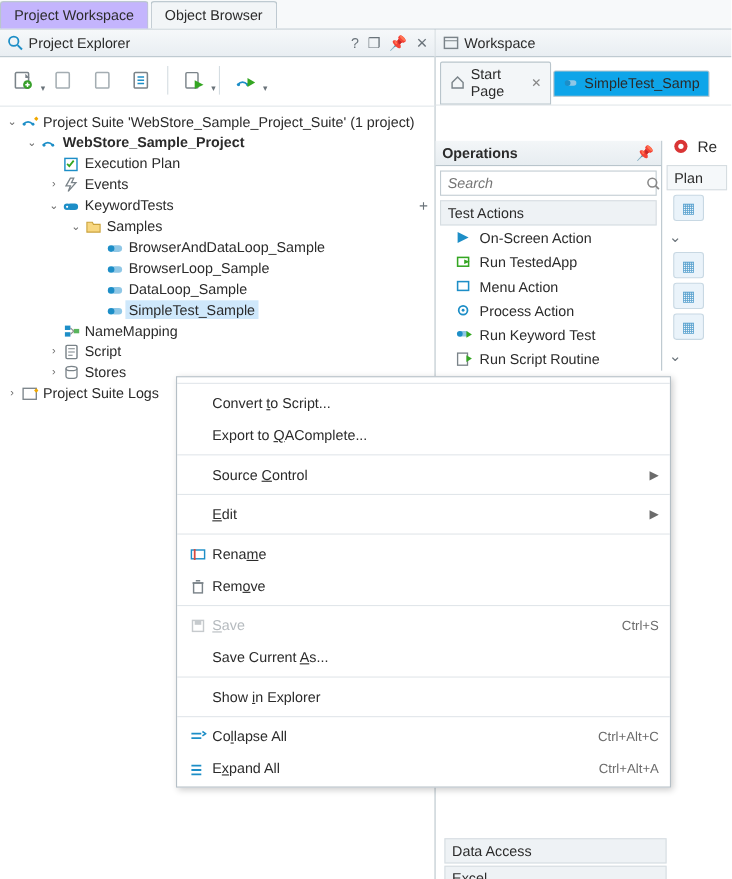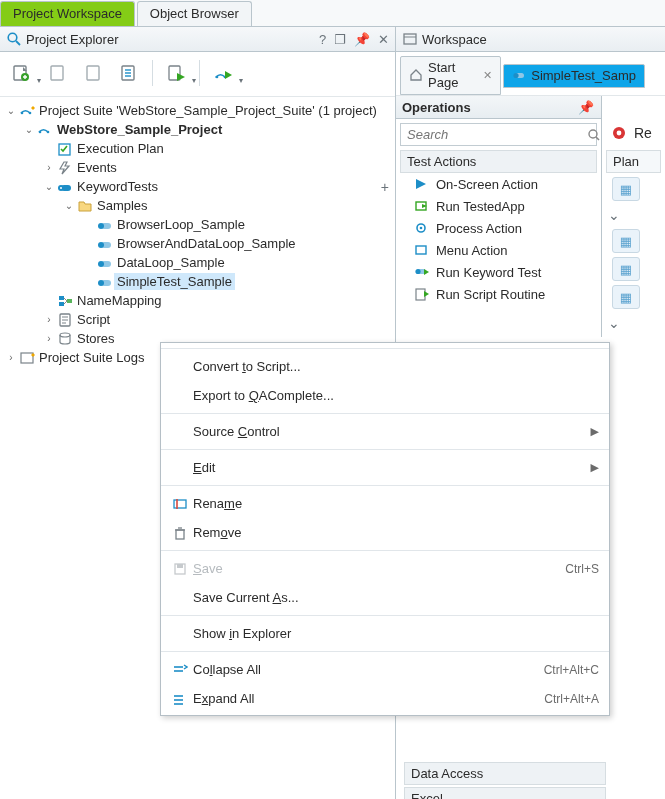--- a/index.html
+++ b/index.html
@@ -32,21 +32,21 @@
   }
   .top-tab{
     padding:4px 12px 5px;
     border:1px solid var(--border);
     border-bottom:none;
     background:#f2f5f7;
     margin-right:2px;
     border-radius:3px 3px 0 0;
     cursor:pointer;
   }
-  .top-tab.active{background:#84cc16;font-weight:normal;}
+  .top-tab.active{background:#c4b5fd;font-weight:normal;}
   
   .main{display:flex;height:calc(799px - 26px);}
   .left{width:395px;border-right:1px solid var(--border);display:flex;flex-direction:column;}
   .right{flex:1;display:flex;flex-direction:column;}
 
   
   .panel-head{
     height:24px;
     background:linear-gradient(#f6f8fa,#e9eef2);
     border-bottom:1px solid var(--border);
@@ -85,21 +85,21 @@
   
   .doc-tabs{display:flex;align-items:center;padding:4px 20px 0 4px;gap:2px;border-bottom:1px solid #e2e7ea;}
   .doc-tab{
     display:flex;align-items:center;gap:5px;padding:3px 8px 4px;
     border:1px solid var(--border);background:#f3f6f8;border-radius:2px 2px 0 0;
     cursor:pointer;
   }
   .doc-tab.active{background:#0ea5e9;}
   .doc-tab .x{color:#888;font-size:11px;}
 
-  .ops-wrap{display:flex;}
+  .ops-wrap{display:flex;align-items:flex-end;}
   .ops{width:205px;border-right:1px solid var(--border);}
   .ops-head{
     background:linear-gradient(#f3f6f8,#e7edf1);height:22px;
     display:flex;align-items:center;padding:0 6px;border-bottom:1px solid var(--border);
     font-weight:600;
   }
   .ops-head .pin{margin-left:auto;color:#6a737a;}
   .search{
     display:flex;align-items:center;border:1px solid #c2ccd2;margin:4px;padding:2px 4px;
   }
@@ -278,31 +278,31 @@
           <span class="lbl">Samples</span>
         </div>
       <div class="node ind4">
           <span class="twisty"></span>
           <span class="icon">
             <svg width="16" height="16">
               <rect x="4" y="6" width="10" height="6" rx="3" fill="#8fc7e6"></rect>
               <circle cx="4" cy="9" r="3" fill="#1d8ec7"></circle>
             </svg>
           </span>
-          <span class="lbl">BrowserLoop_Sample</span>
+          <span class="lbl">BrowserAndDataLoop_Sample</span>
         </div>
       <div class="node ind4">
           <span class="twisty"></span>
           <span class="icon">
             <svg width="16" height="16">
               <rect x="4" y="6" width="10" height="6" rx="3" fill="#8fc7e6"></rect>
               <circle cx="4" cy="9" r="3" fill="#1d8ec7"></circle>
             </svg>
           </span>
-          <span class="lbl">BrowserAndDataLoop_Sample</span>
+          <span class="lbl">BrowserLoop_Sample</span>
         </div>
       <div class="node ind4">
           <span class="twisty"></span>
           <span class="icon">
             <svg width="16" height="16">
               <rect x="4" y="6" width="10" height="6" rx="3" fill="#8fc7e6"></rect>
               <circle cx="4" cy="9" r="3" fill="#1d8ec7"></circle>
             </svg>
           </span>
           <span class="lbl">DataLoop_Sample</span>
@@ -426,33 +426,33 @@
                 <svg width="16" height="16">
                   <rect x="2" y="4" width="10" height="8" fill="none" stroke="#34a622" stroke-width="1.4"></rect>
                   <polygon points="8,6 13,8 8,10" fill="#34a622"></polygon>
                 </svg>
               </span>
               <span>Run TestedApp</span>
             </div>
             <div class="op">
               <span>
                 <svg width="16" height="16">
+                  <rect x="2" y="4" width="10" height="8" fill="none" stroke="#1d8ec7" stroke-width="1.4"></rect>
+                </svg>
+              </span>
+              <span>Menu Action</span>
+            </div>
+            <div class="op">
+              <span>
+                <svg width="16" height="16">
                   <circle cx="7" cy="8" r="4" fill="none" stroke="#1d8ec7" stroke-width="1.6"></circle>
                   <circle cx="7" cy="8" r="1.3" fill="#1d8ec7"></circle>
                 </svg>
               </span>
               <span>Process Action</span>
-            </div>
-            <div class="op">
-              <span>
-                <svg width="16" height="16">
-                  <rect x="2" y="4" width="10" height="8" fill="none" stroke="#1d8ec7" stroke-width="1.4"></rect>
-                </svg>
-              </span>
-              <span>Menu Action</span>
             </div>
             <div class="op">
               <span>
                 <svg width="16" height="16">
                   <rect x="3" y="5" width="9" height="5" rx="2.5" fill="#8fc7e6"></rect>
                   <circle cx="4" cy="7.5" r="2.6" fill="#1d8ec7"></circle>
                   <polygon points="10,5 15,8 10,11" fill="#34a622"></polygon>
                 </svg>
               </span>
               <span>Run Keyword Test</span>

